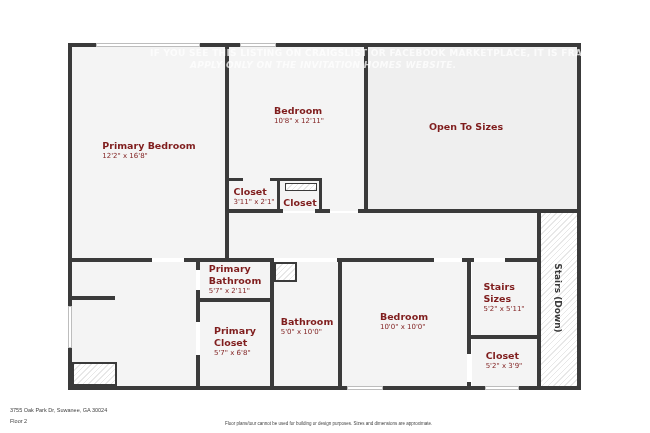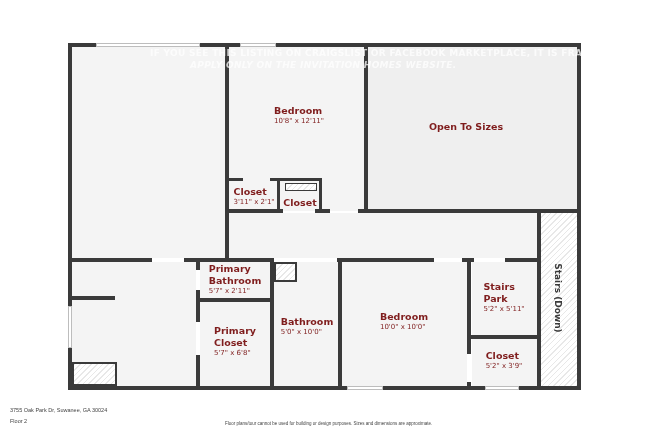--- a/index.html
+++ b/index.html
@@ -75,20 +75,24 @@
   <div class="wall" style="left:467px;top:258px;width:4px;height:96px;"></div>
   <div class="wall" style="left:467px;top:382px;width:4px;height:8px;"></div>
   <div class="wall" style="left:467px;top:335px;width:74px;height:4px;"></div>
 
   <div class="win" style="left:96px;top:43px;width:104px;height:4px;"></div>
   <div class="win" style="left:240px;top:43px;width:36px;height:4px;"></div>
   <div class="win" style="left:68px;top:306px;width:4px;height:42px;"></div>
   <div class="win" style="left:347px;top:386px;width:36px;height:4px;"></div>
   <div class="win" style="left:485px;top:386px;width:34px;height:4px;"></div>
 
+  <div class="lbl" style="left:149px;top:150px;">
+    <span class="n">Primary Bedroom</span>
+    <span class="d">12'2" x 16'8"</span>
+  </div>
   <div class="lbl" style="left:299px;top:115px;">
     <span class="n">Bedroom</span>
     <span class="d">10'8" x 12'11"</span>
   </div>
   <div class="lbl" style="left:466px;top:127px;">
     <span class="n">Open To Sizes</span>
   </div>
   <div class="lbl" style="left:254px;top:196px;">
     <span class="n">Closet</span>
     <span class="d">3'11" x 2'1"</span>
@@ -109,21 +113,21 @@
   <div class="lbl" style="left:307px;top:326px;">
     <span class="n">Bathroom</span>
     <span class="d">5'0" x 10'0"</span>
   </div>
   <div class="lbl" style="left:404px;top:321px;">
     <span class="n">Bedroom</span>
     <span class="d">10'0" x 10'0"</span>
   </div>
   <div class="lbl" style="left:504px;top:297px;">
     <span class="n">Stairs</span>
-    <span class="n">Park</span>
+    <span class="n">Sizes</span>
     <span class="d">5'2" x 5'11"</span>
   </div>
   <div class="lbl" style="left:504px;top:360px;">
     <span class="n">Closet</span>
     <span class="d">5'2" x 3'9"</span>
   </div>
   <div class="stairs-lbl" style="left:558px;top:298px;">Stairs (Down)</div>
 
   <div class="wm" style="left:150px;top:48px;">IF YOU SEE THIS LISTING ON CRAIGSLIST OR FACEBOOK MARKETPLACE, IT IS FRAUD.</div>
   <div class="wm" style="left:190px;top:60px;font-style:italic;">APPLY ONLY ON THE INVITATION HOMES WEBSITE.</div>

